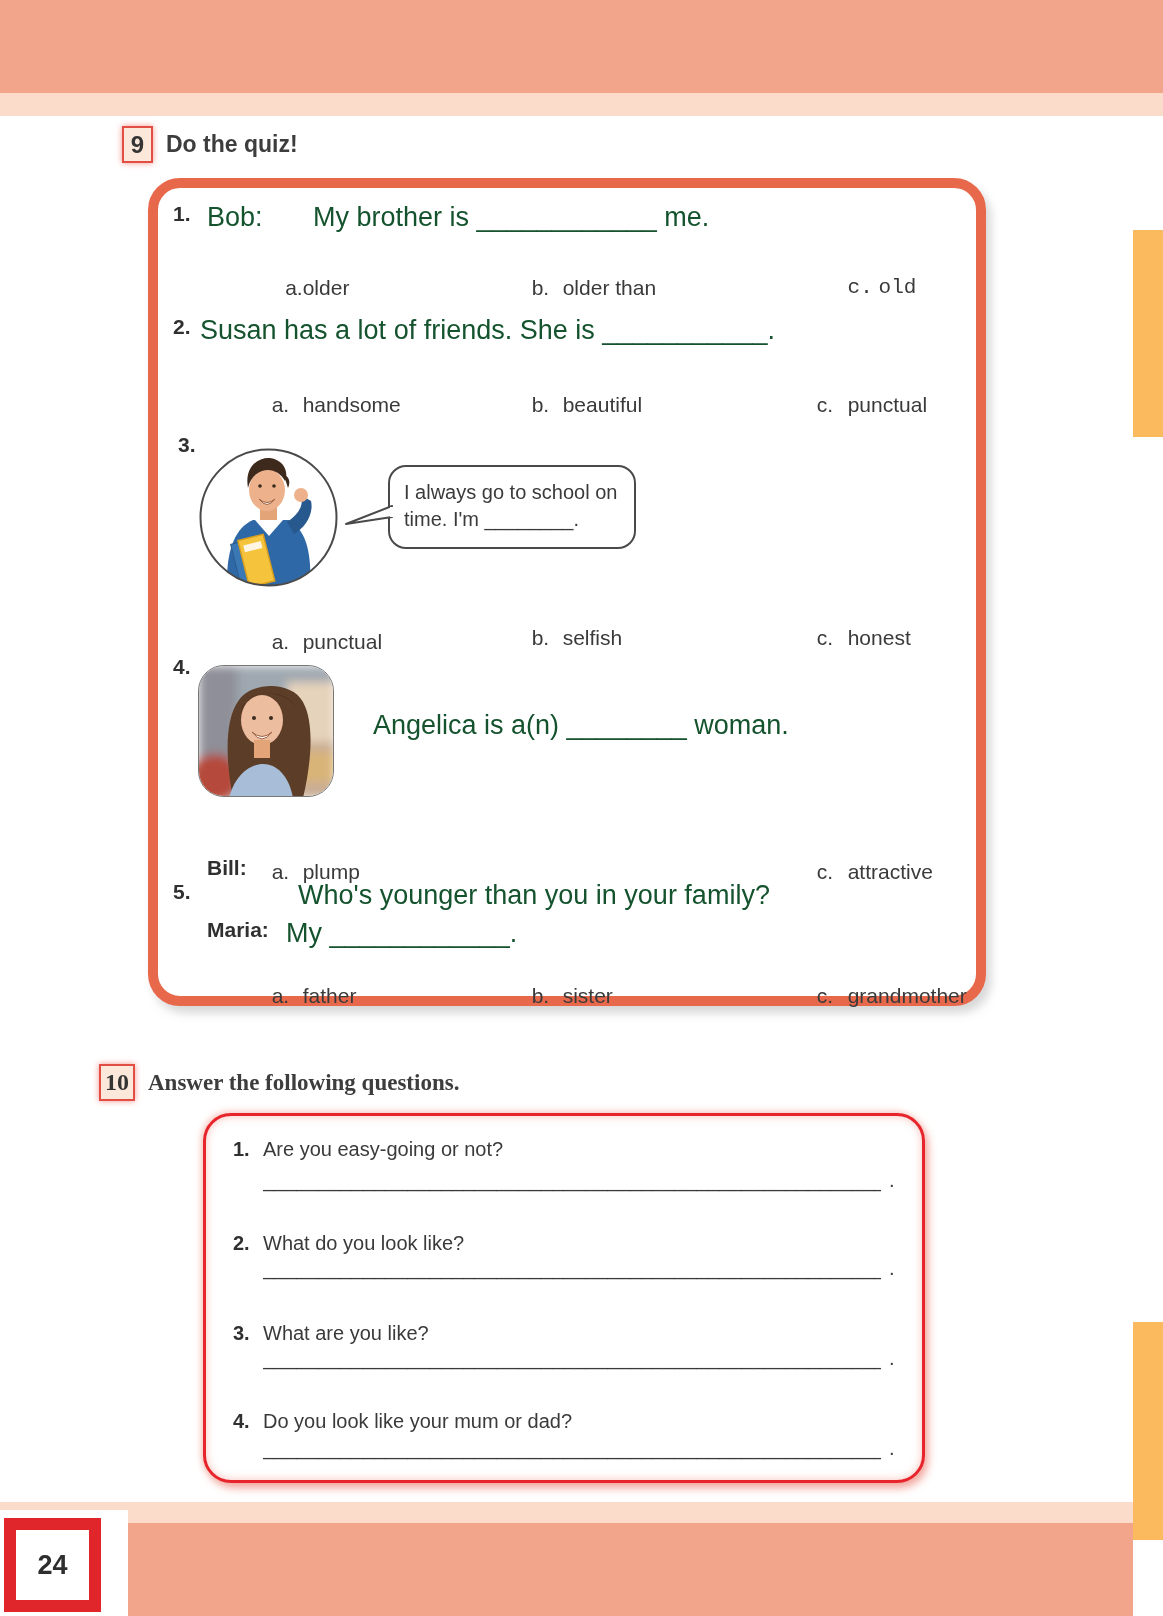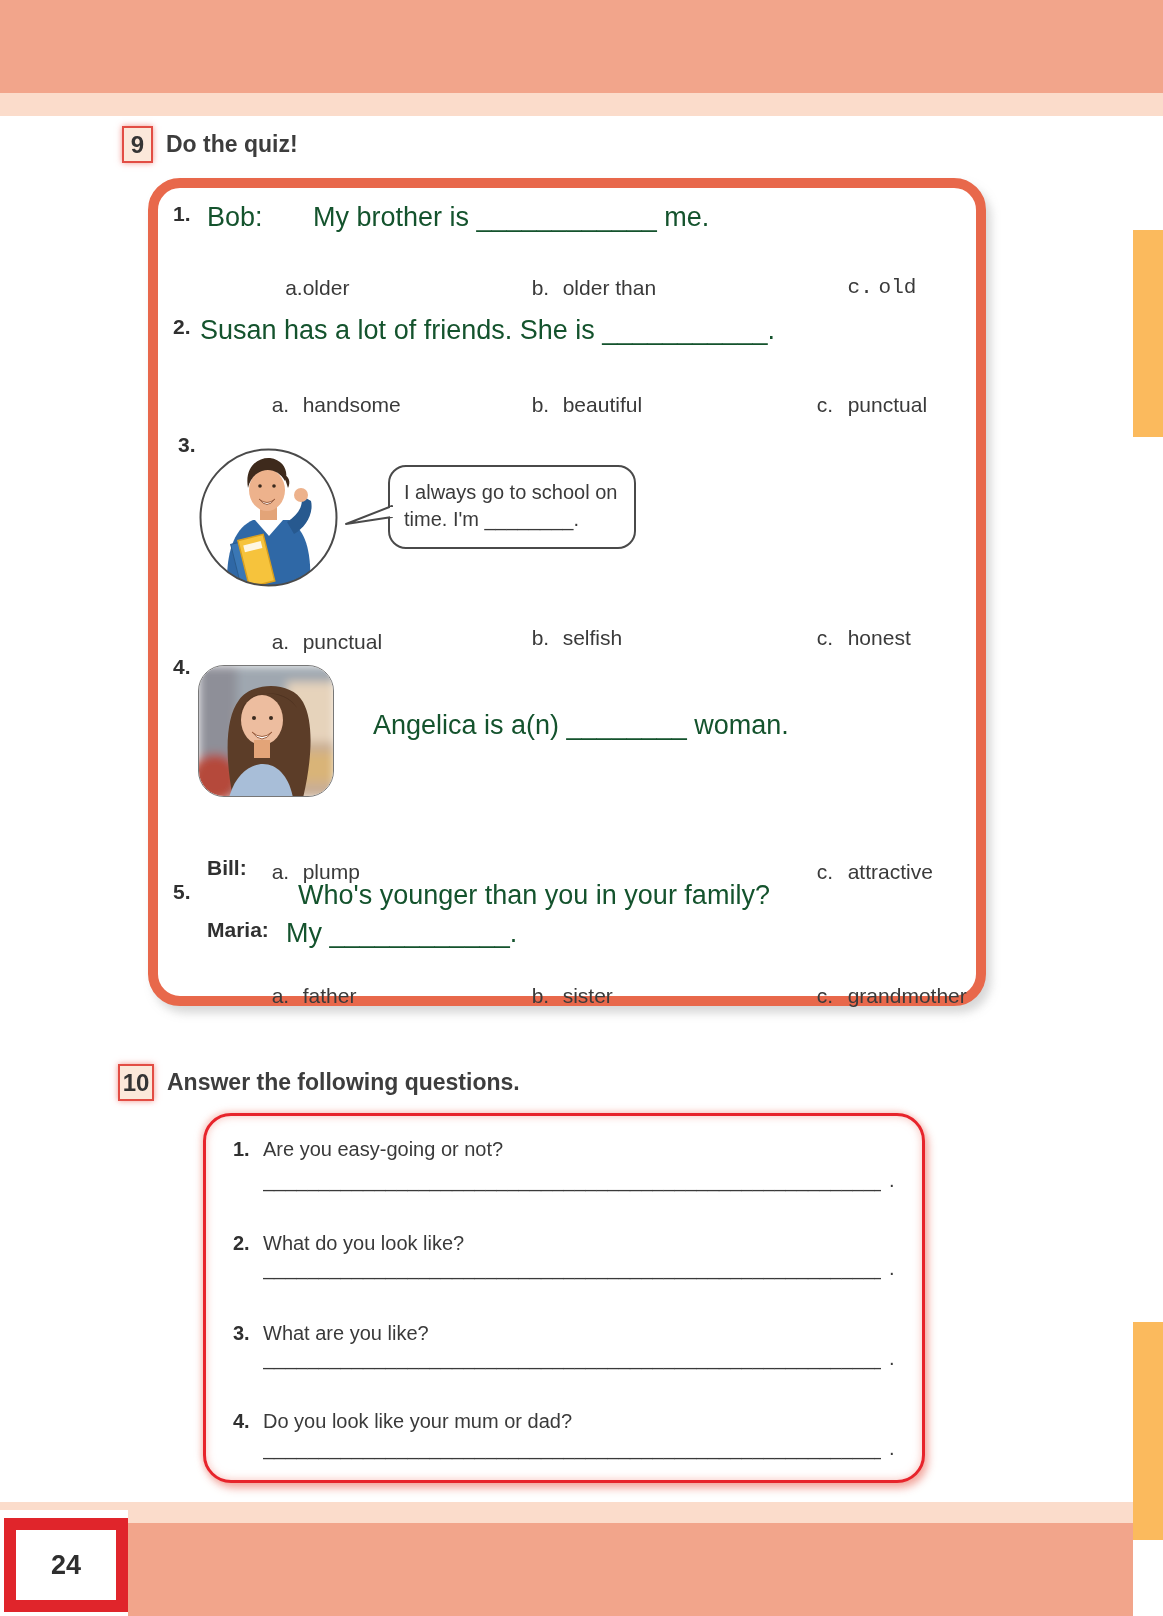--- a/index.html
+++ b/index.html
@@ -55,21 +55,21 @@
   .ans-box .abs { position:absolute; white-space:pre; }
   .a-num { font-weight:bold; font-size:20px; color:#303030; }
   .a-txt { font-size:20px; color:#3a3a3a; }
   .blank-row { position:absolute; left:57px; display:flex; align-items:flex-end; }
   .blank-line { display:inline-block; width:618px; overflow:hidden; white-space:nowrap;
                 font-size:20px; color:#3a3a3a; letter-spacing:0; }
   .blank-dot { font-size:20px; color:#3a3a3a; margin-left:8px; }
 
   
   .white-block { position:absolute; left:0; top:1510px; width:128px; height:106px; background:#fff; }
-  .page-num-box { position:absolute; left:4px; top:1518px; width:124px; height:94px;
+  .page-num-box { position:absolute; left:4px; top:1518px; width:97px; height:94px;
                   background:#fff; border:12px solid #E0252B; display:flex;
                   align-items:center; justify-content:center; }
   .page-num { font-size:27px; font-weight:bold; color:#2e2e2e; }
 </style>
 </head>
 <body>
 
 <div class="page">
 
   <div class="band-top"></div>
@@ -219,21 +219,21 @@
       <span class="opt-letter">a.</span><span class="opt-word">father</span>
     </div>
     <div class="abs" style="left:347px; top:778px;">
       <span class="opt-letter">b.</span><span class="opt-word">sister</span>
     </div>
     <div class="abs" style="left:632px; top:778px;">
       <span class="opt-letter">c.</span><span class="opt-word">grandmother</span>
     </div>
   </div>
 
-  <div class="ex-head" style="left:118px; top:1064px;">
+  <div class="ex-head" style="left:99px; top:1064px;font-family:Liberation Serif, serif;">
     <div class="badge badge-10">10</div>
     <div class="ex-title">Answer the following questions.</div>
   </div>
 
   <div class="ans-box">
     <span class="abs a-num" style="left:27px; top:22px;">1.</span>
     <span class="abs a-txt" style="left:57px; top:22px;">Are you easy-going or not?</span>
     <div class="blank-row" style="top:53px;">
       <span class="blank-line">________________________________________________________</span>
       <span class="blank-dot">.</span>

